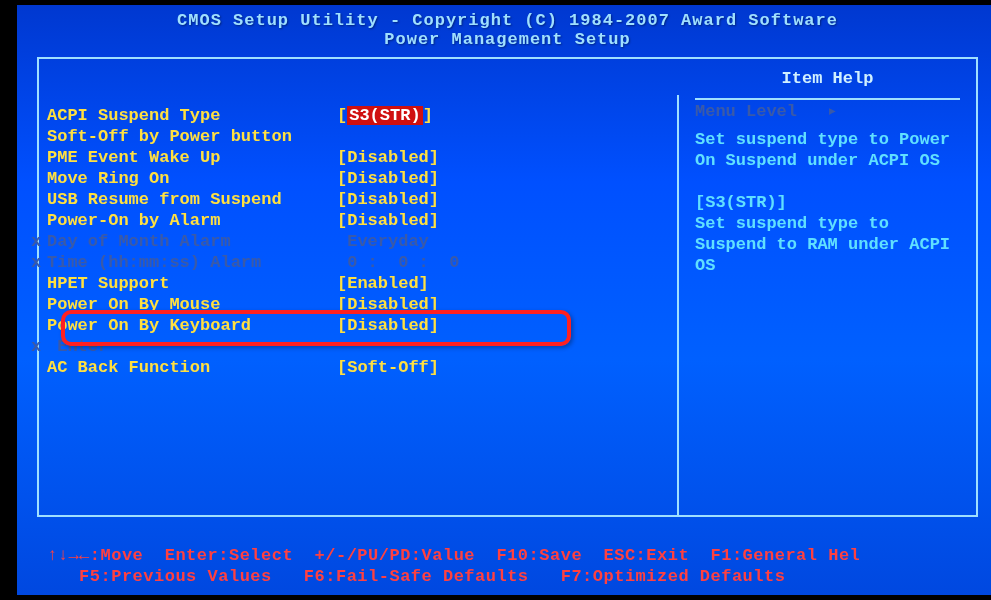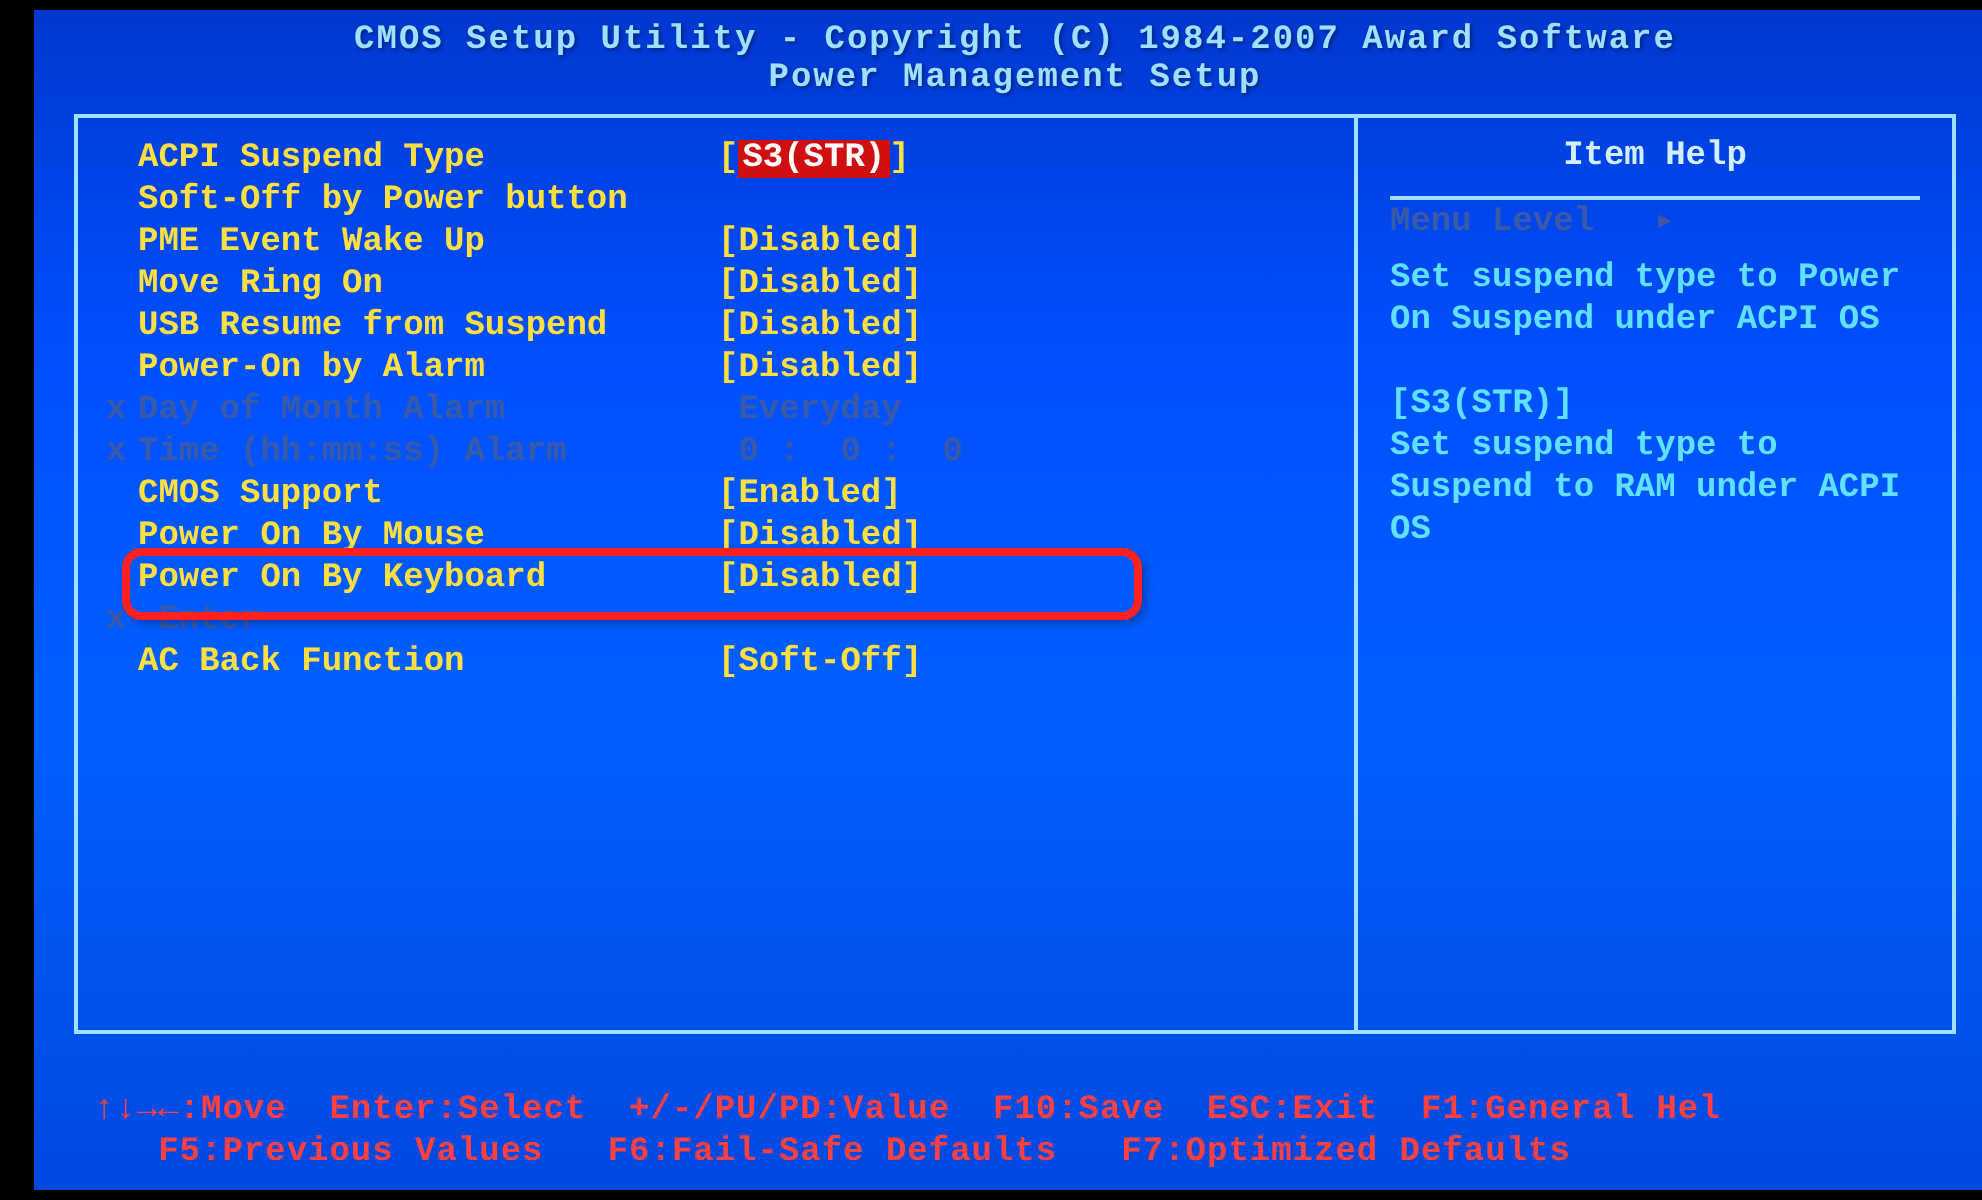--- a/index.html
+++ b/index.html
@@ -32,22 +32,23 @@
   .header-line2 { color: #9fe0ff; text-shadow: 1px 1px 2px rgba(0,0,0,0.4); }
   .frame {
     margin: 4px 20px 0 20px;
     border: 2px solid #9fe0ff;
     height: 460px;
     display: flex;
   }
   .main-panel {
     flex: 0 0 640px;
     border-right: 2px solid #9fe0ff;
-    padding: 10px 30px;
+    padding: 10px 8px;
     position: relative;
+    margin-top: 36px;
   }
   .help-panel {
     flex: 1;
     padding: 10px 16px;
   }
   .help-title {
     text-align: center;
     color: #d0f0ff;
     padding-bottom: 10px;
     border-bottom: 2px solid #9fe0ff;
@@ -136,21 +137,21 @@
           <span class="x-mark">x</span>
           <span class="label gray">Day of Month Alarm</span>
           <span class="value gray"> Everyday</span>
         </div>
         <div class="row" style="position: relative;">
           <span class="x-mark">x</span>
           <span class="label gray">Time (hh:mm:ss) Alarm</span>
           <span class="value gray"> 0 :  0 :  0</span>
         </div>
         <div class="row">
-          <span class="label yellow">CMOS Support</span>
+          <span class="label yellow">HPET Support</span>
           <span class="value yellow">[Enabled]</span>
         </div>
         <div class="row">
           <span class="label yellow">Power On By Mouse</span>
           <span class="value yellow">[Disabled]</span>
         </div>
         <div class="row">
           <span class="label yellow">Power On By Keyboard</span>
           <span class="value yellow">[Disabled]</span>
         </div>

